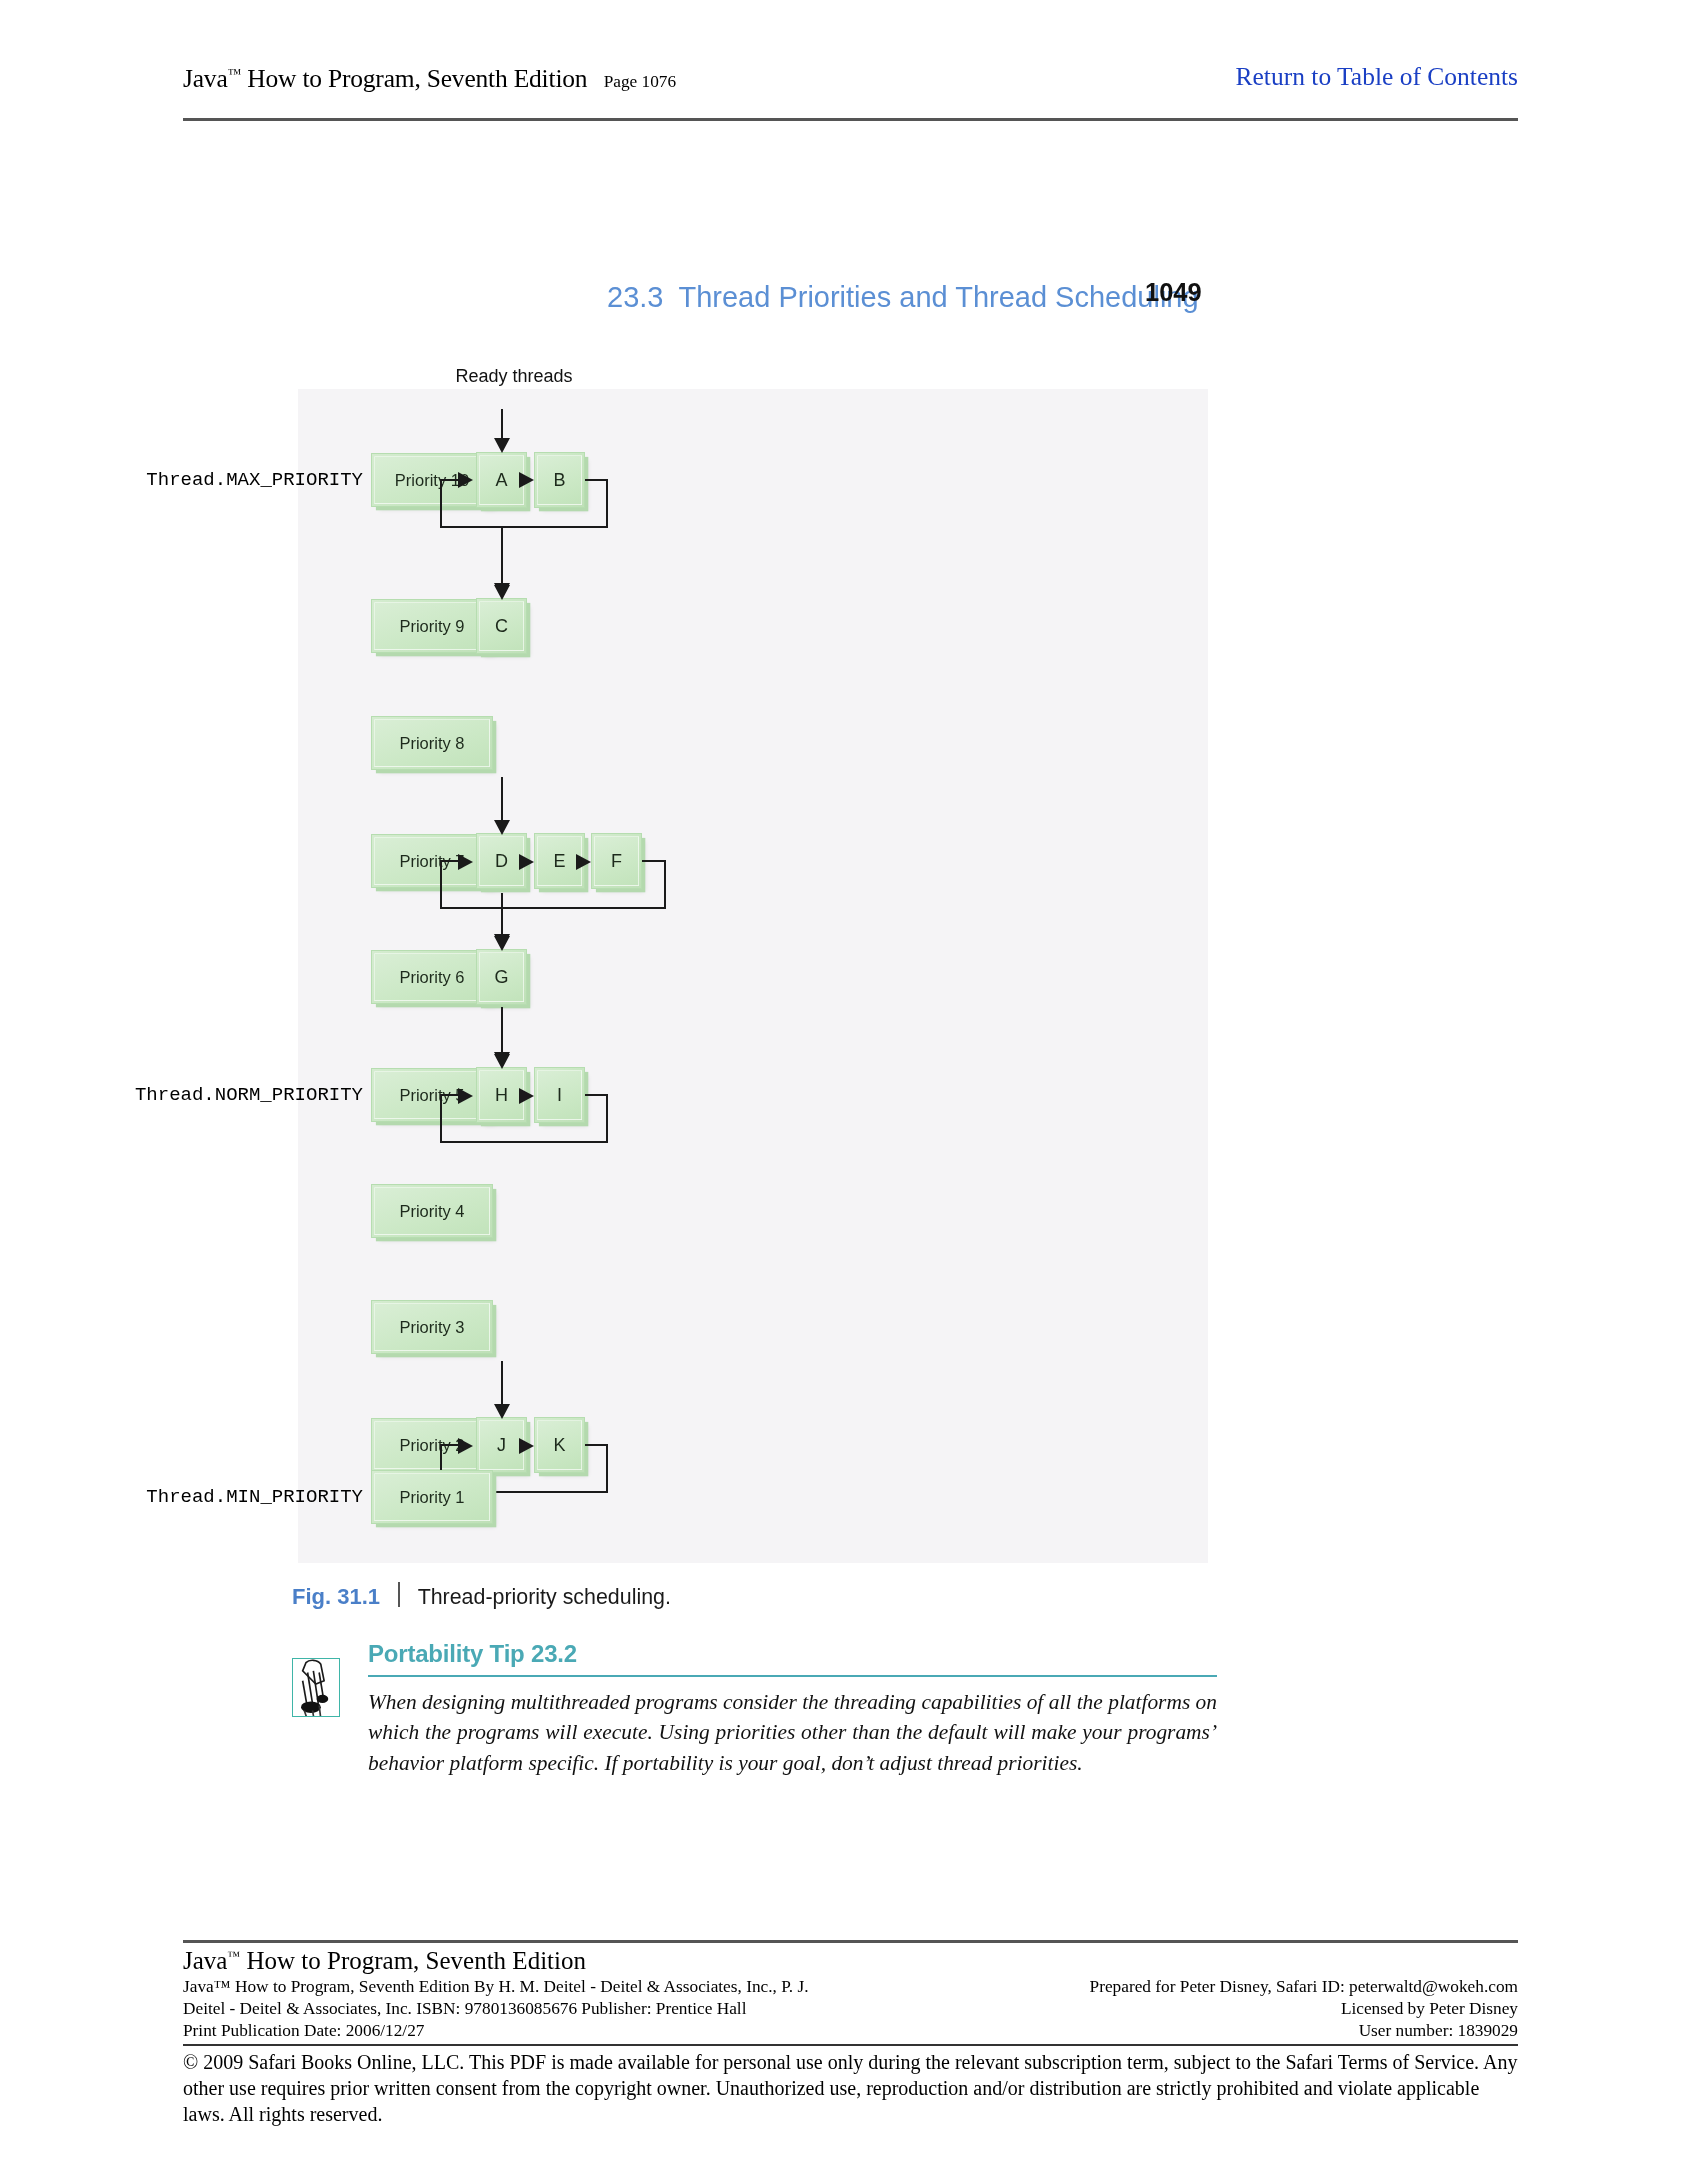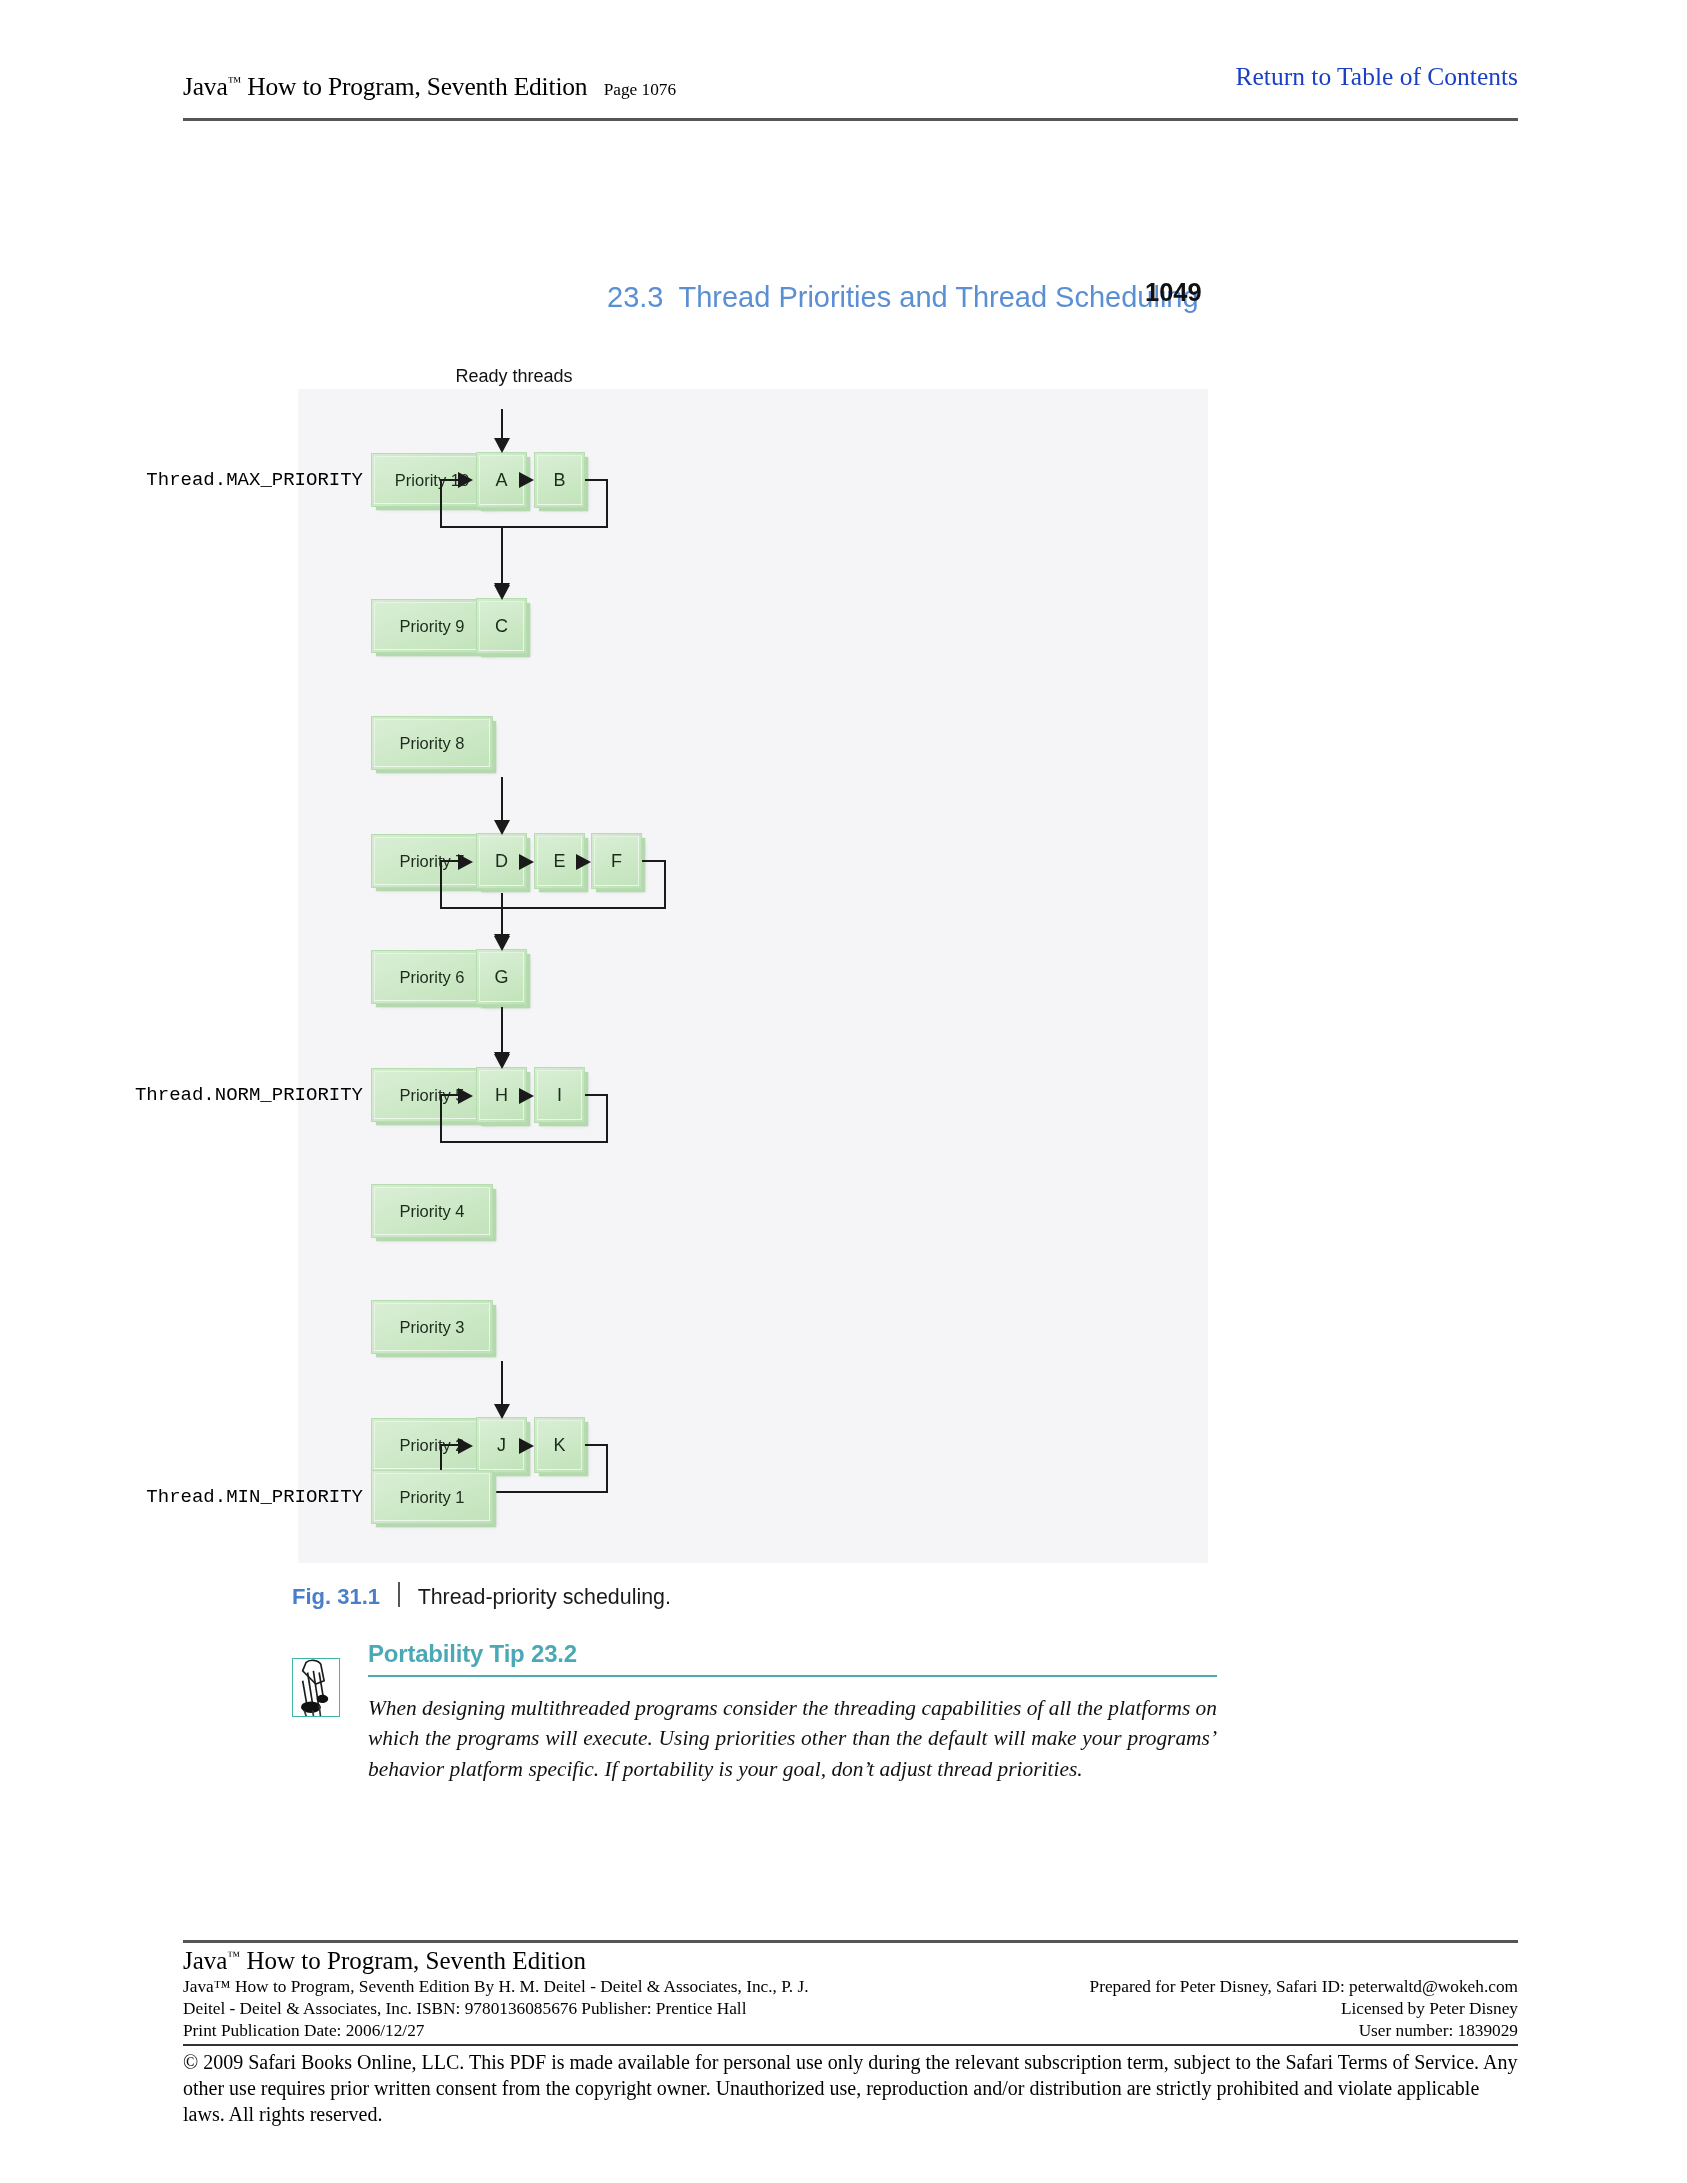--- a/index.html
+++ b/index.html
@@ -9,21 +9,21 @@
     background: #ffffff;
     font-family: "Liberation Serif", serif;
     position: relative;
     overflow: hidden;
   }
 
   
   #page-header {
     position: absolute; left: 183px; top: 64px; width: 1335px; height: 51px;
   }
-  .hdr-left { position:absolute; left:0; top:8px; white-space:nowrap; }
+  .hdr-left { position:absolute; left:0; top:0; white-space:nowrap; }
   .hdr-title {
     font-family: "Liberation Serif", serif;
     font-size: 25.5px; color:#000; letter-spacing:-0.2px;
   }
   .hdr-tm { font-size: 14px; vertical-align: super; }
   .hdr-page { font-size: 17.3px; color:#000; margin-left: 13px; }
   .hdr-right {
     position:absolute; right:0; top:-1.6px;
     font-size: 25.5px; color:#1a3fc4; white-space:nowrap;
     cursor: pointer;
@@ -148,21 +148,21 @@
   }
   #tip-icon svg { position:absolute; left:-1.6px; top:-3.3px; }
   #tip-body { position:absolute; left:76px; top:0; width:849px; }
   #tip-title {
     font-family:"Liberation Sans", sans-serif;
     font-size:24px; font-weight:bold; color:#4aa9b5;
     letter-spacing:-0.2px;
   }
   #tip-rule { margin-top:6.6px; height:2.5px; background:#4aa9b5; width:100%; }
   #tip-text {
-    margin-top:16px;
+    margin-top:10px;
     font-family:"Liberation Serif", serif;
     font-style:italic; font-size:21.4px; line-height:1.42; color:#111;
     text-align:justify;
   }
 
   
   #footer-rule-top {
     position:absolute; left:183px; top:1940px; width:1335px; height:2.5px; background:#555;
   }
   #footer { position:absolute; left:183px; top:1946px; width:1335px; }

